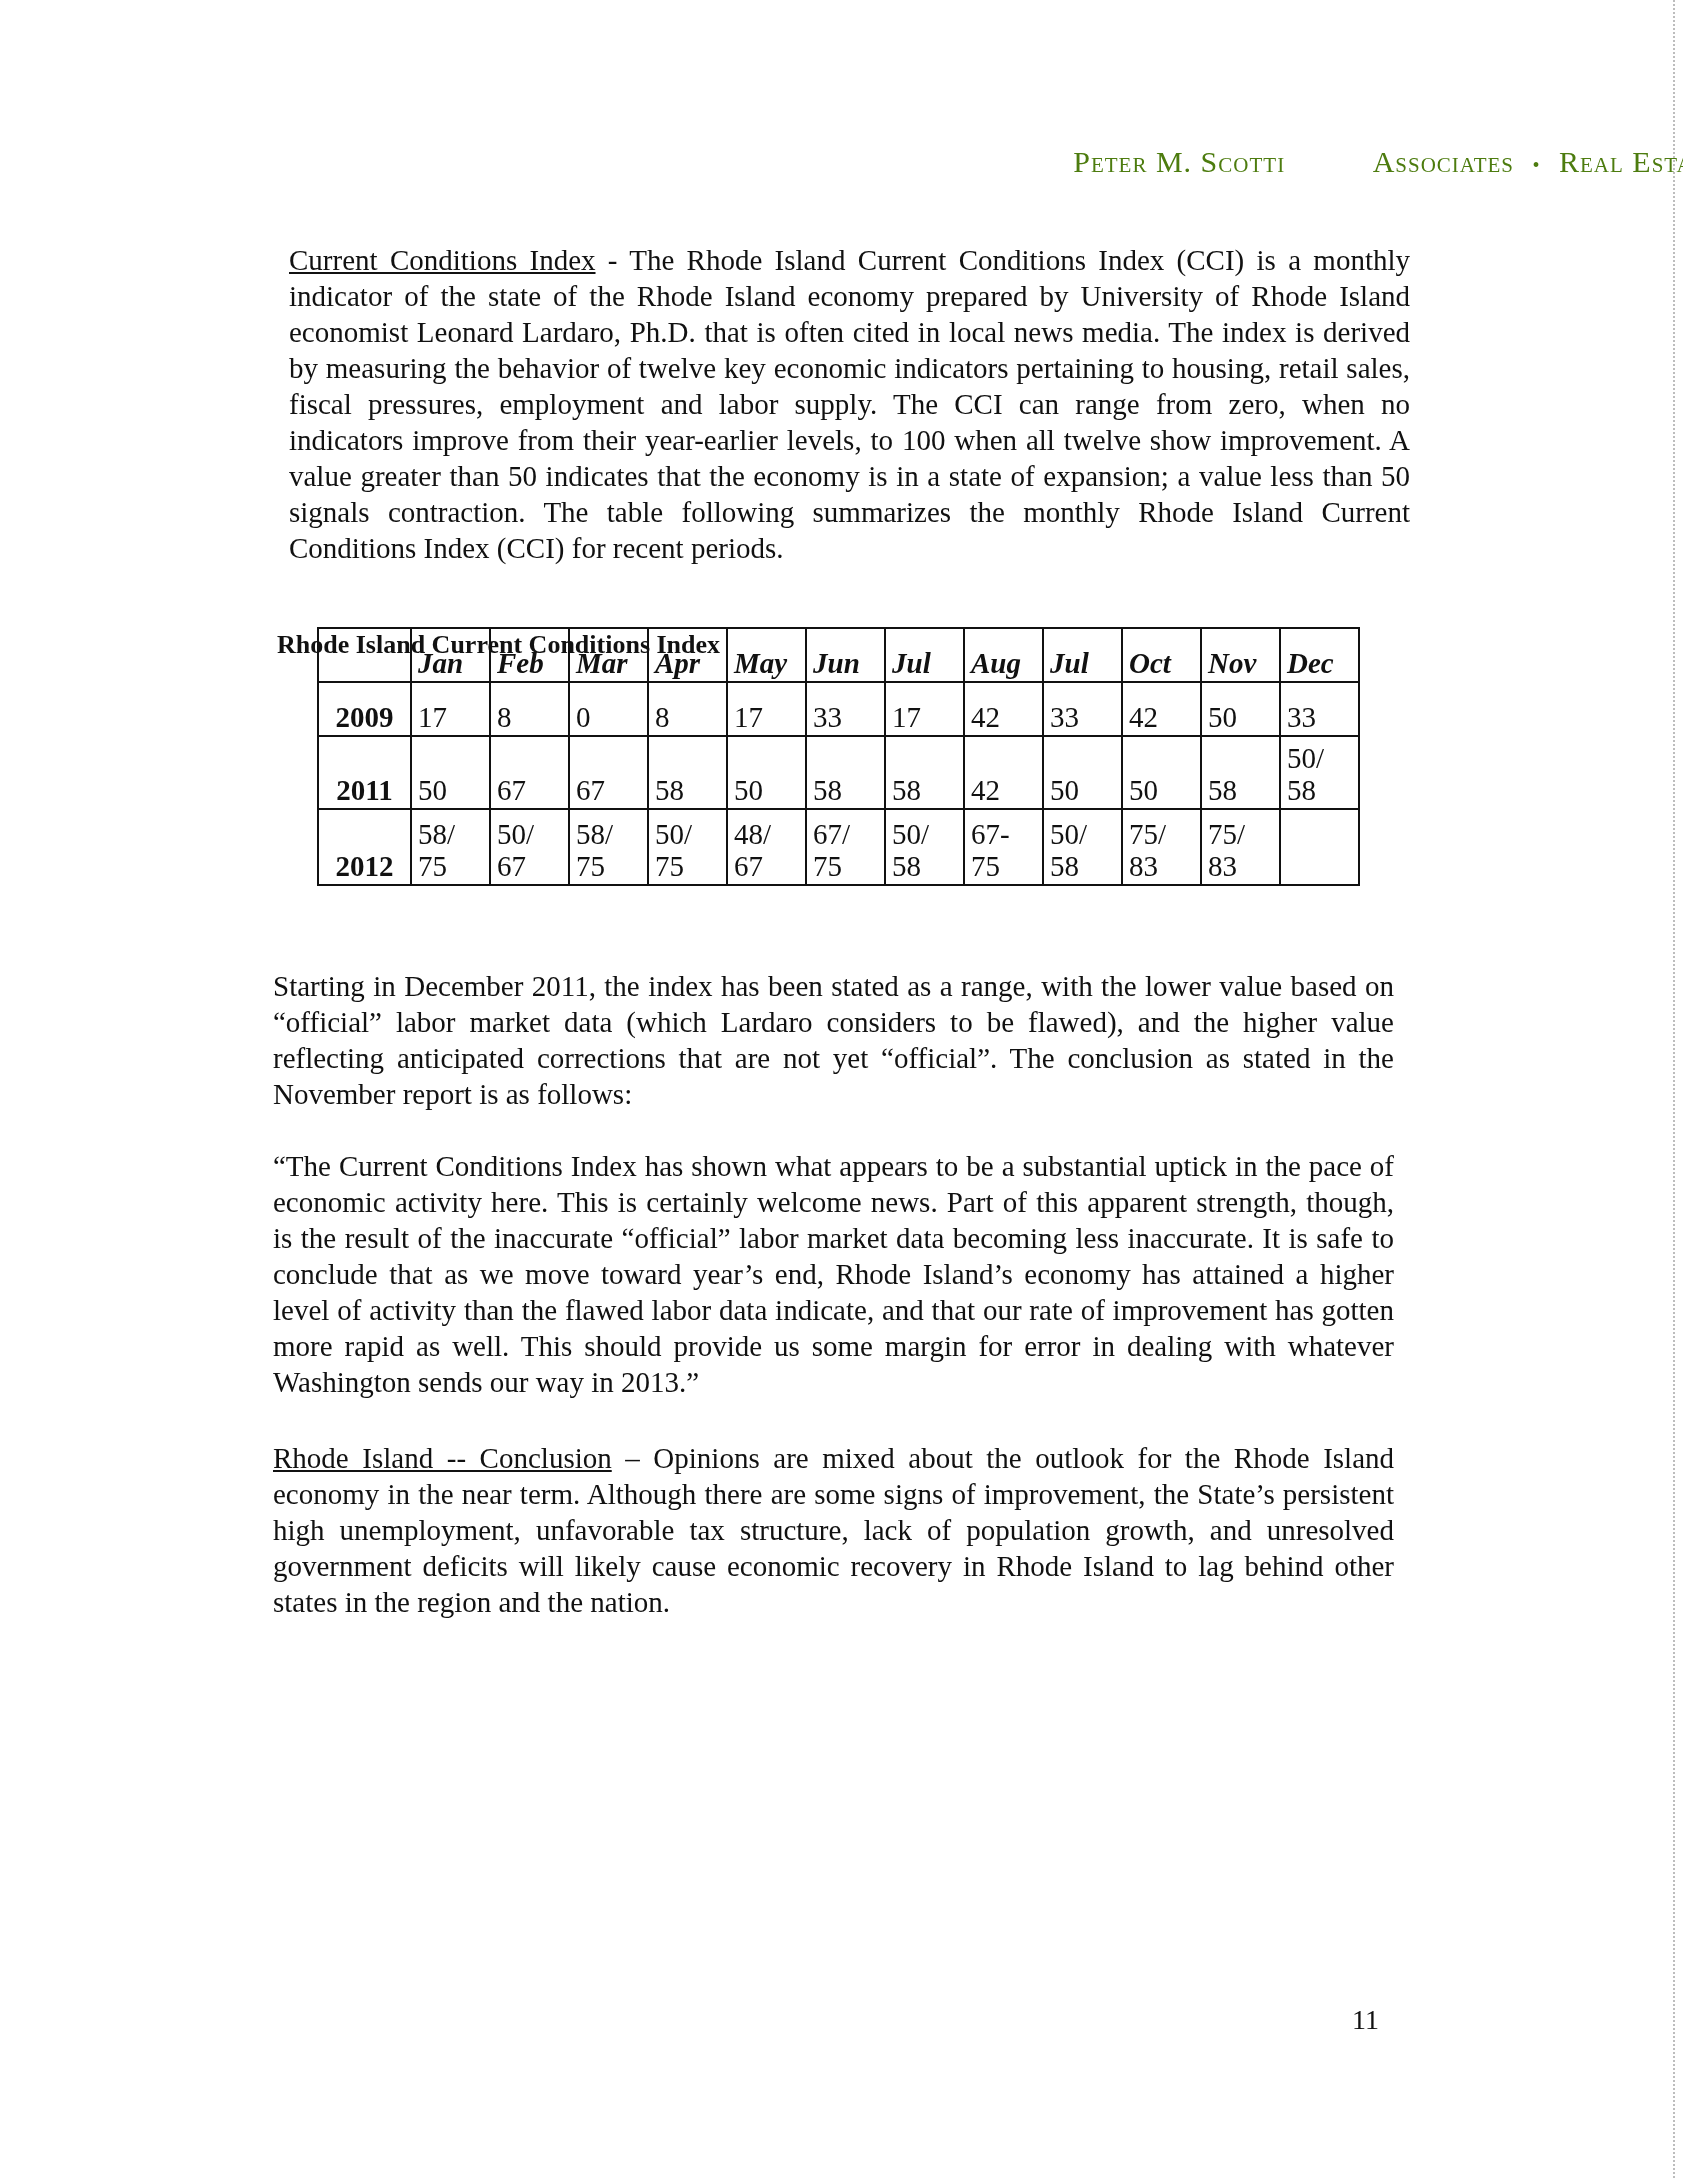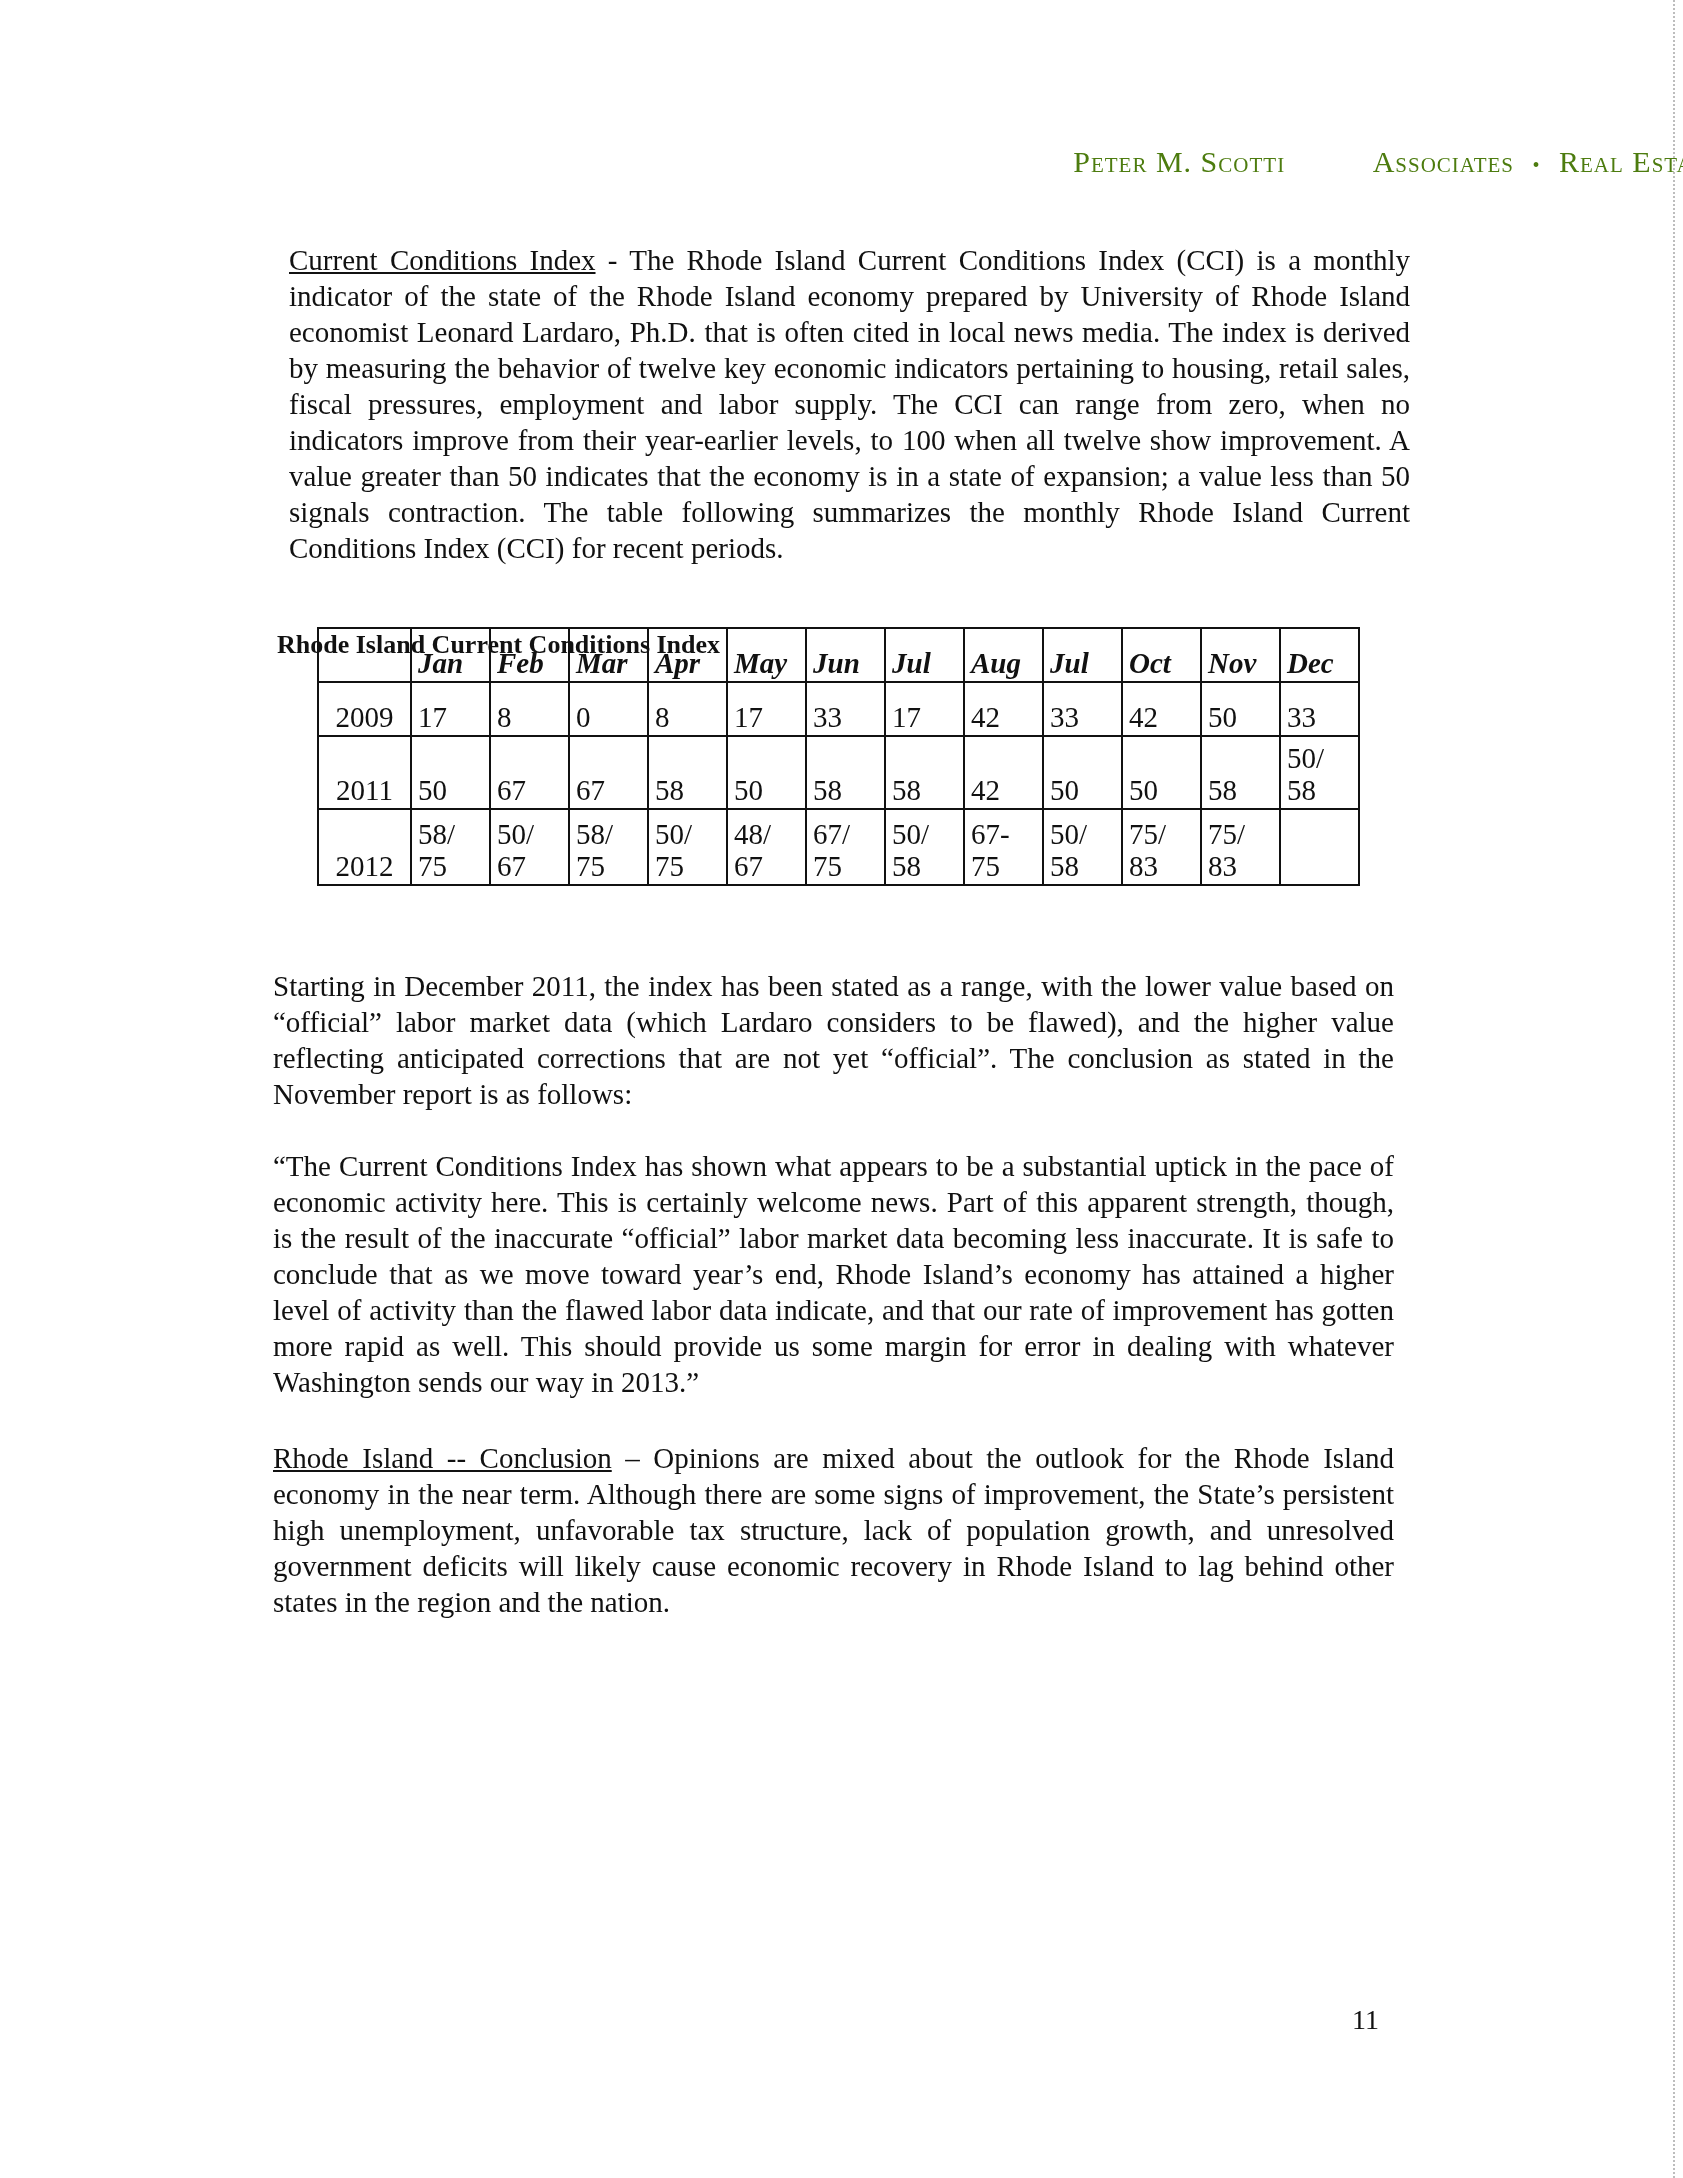--- a/index.html
+++ b/index.html
@@ -17,21 +17,21 @@
   .para .ul { text-decoration:underline; }
   #p1 { top:226px; }
   .tbl-title { position:absolute; left:277px; top:590px; font-size:26px; font-weight:bold;margin-top:40px; }
   table.cci { position:absolute; left:317px; top:627px; border-collapse:collapse;
               font-size:29px; }
   table.cci td, table.cci th { border:2px solid #111; padding:0 6px 2px 6px;
               vertical-align:bottom; text-align:left; line-height:32px; }
   table.cci th { font-weight:bold; height:50px; }
   table.cci th.month { text-align:left; width:65px;font-style:italic; }
   table.cci th.year-h { width:79px; }
-  table.cci td.year { font-weight:normal; width:79px; text-align:center; }
+  table.cci td.year { font-weight:bold; width:79px; text-align:center; }
   table.cci td { width:65px; }
   table.cci tr.r1 td, table.cci tr.r2 td { height:50px; }
   table.cci tr.r3 td { height:69px; }
   table.cci tr.r4 td { height:72px; }
   #p2 { top:968px; }
   #p3 { top:1148px; }
   #p4 { top:1440px; }
   .page-num { position:absolute; left:1352px; top:2004px; font-size:28px; }
 </style>
 </head>

